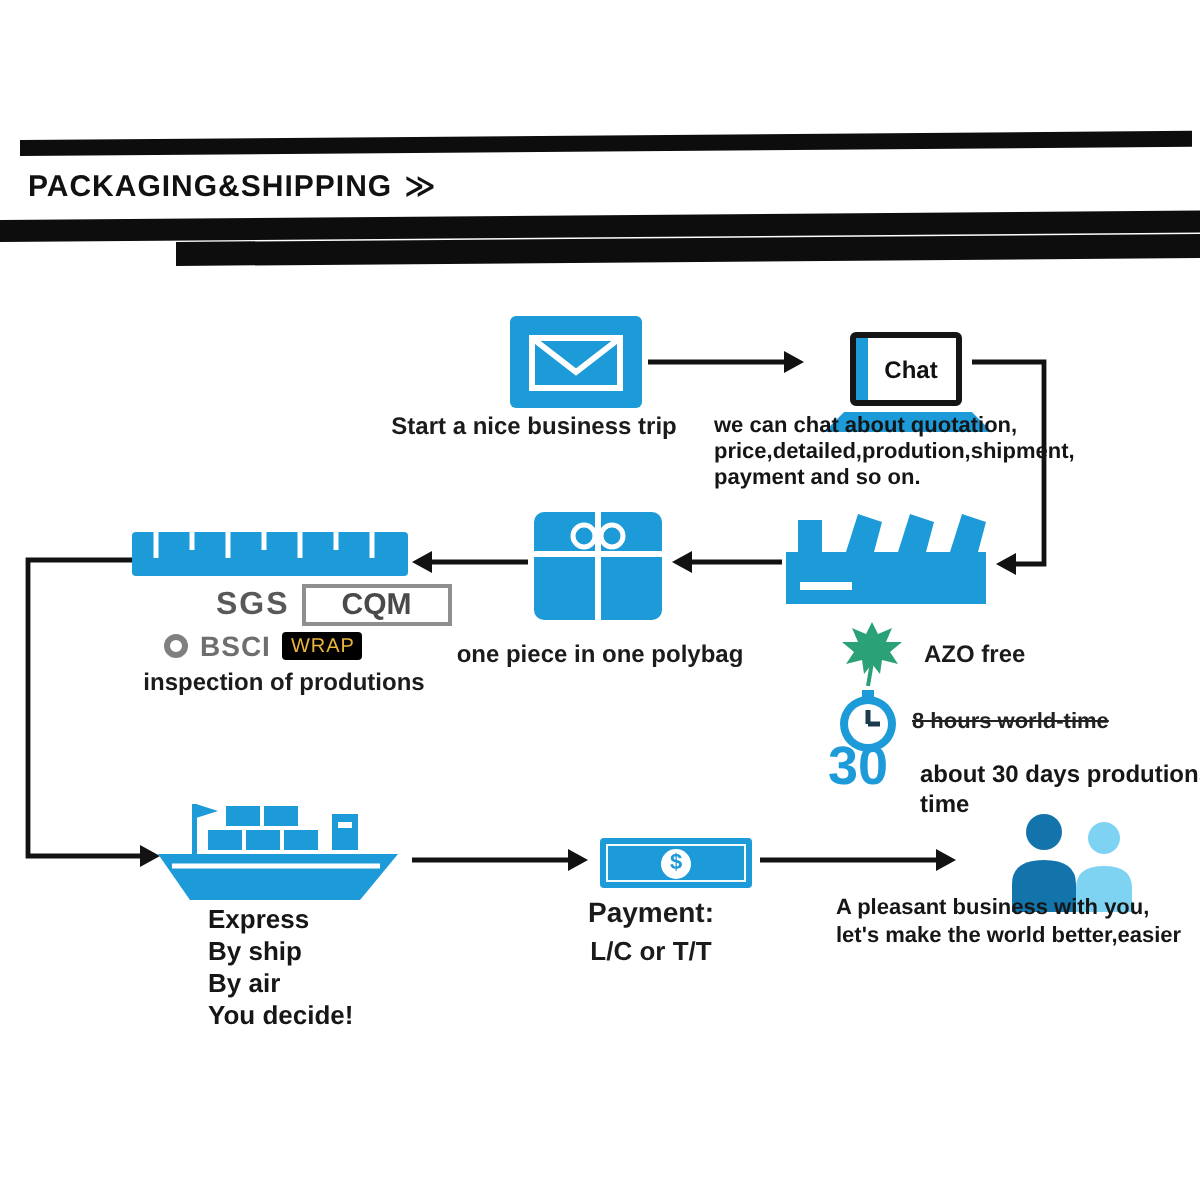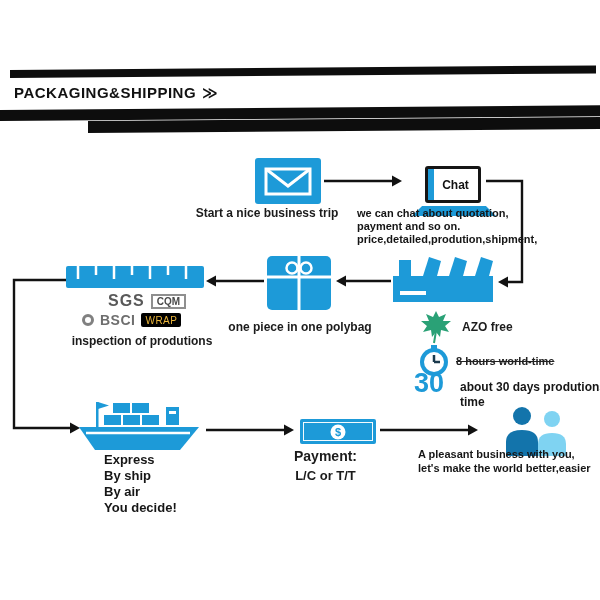--- a/index.html
+++ b/index.html
@@ -50,21 +50,21 @@
   #banknote{left:300px;top:419px;width:76px;height:25px;background:var(--primary);border-radius:2px;}
   #banknote .inner{position:absolute;inset:3px;border:1.5px solid rgba(255,255,255,.95);}
   #banknote .coin{position:absolute;left:50%;top:50%;transform:translate(-50%,-50%);width:15px;height:15px;border-radius:50%;background:#fff;color:var(--primary);font-size:11px;line-height:15px;font-weight:700;text-align:center;}
 
   
   #logos{left:76px;top:292px;width:140px;}
   .logo-row{display:flex;align-items:center;gap:6px;}
   .logo-row.r1{margin-left:32px;}
   .logo-row.r2{margin-top:2px;margin-left:6px;}
   .logo-sgs{font-size:16px;font-weight:800;color:#595959;letter-spacing:1px;}
-  .logo-cqm{font-size:10px;font-weight:800;color:#4a4a4a;border:2px solid #8f8f8f;padding:0 4px;}
+  .logo-cqm{font-size:15px;font-weight:800;color:#4a4a4a;border:2px solid #8f8f8f;padding:0 18px;}
   .bsci-dot{width:12px;height:12px;border-radius:50%;border:3.5px solid #808080;display:inline-block;}
   .logo-bsci{font-size:14px;font-weight:800;color:#6e6e6e;letter-spacing:.5px;}
   .logo-wrap{font-size:10px;font-weight:400;color:#eab53a;background:#000000;padding:1.5px 4px;border-radius:2px;letter-spacing:.5px;}
 </style>
 </head>
 <body>
 
 <div id="stage">
 
   <div class="abs hbar" id="header-top-bar"></div>
@@ -104,22 +104,22 @@
 
   <div class="abs" id="laptop">
     <div id="laptop-screen">
       <div id="laptop-accent"></div>
       <span class="chat-label">Chat</span>
     </div>
     <div id="laptop-base"></div>
   </div>
   <div class="abs" id="chat-desc">
     <div class="nowrap">we can chat about quotation,</div>
+    <div class="nowrap">price,detailed,prodution,shipment,</div>
     <div class="nowrap">payment and so on.</div>
-    <div class="nowrap">price,detailed,prodution,shipment,</div>
   </div>
 
   <svg class="abs" style="left:393px;top:254px;" width="100" height="48" viewBox="0 0 100 48">
     <g fill="var(--primary)">
       <rect x="6" y="6" width="12" height="20"></rect>
       <polygon points="30,22 36,3 48,7 44,22"></polygon>
       <polygon points="56,22 62,3 74,7 70,22"></polygon>
       <polygon points="82,22 88,3 100,7 96,22"></polygon>
       <rect x="0" y="22" width="100" height="26"></rect>
     </g>

